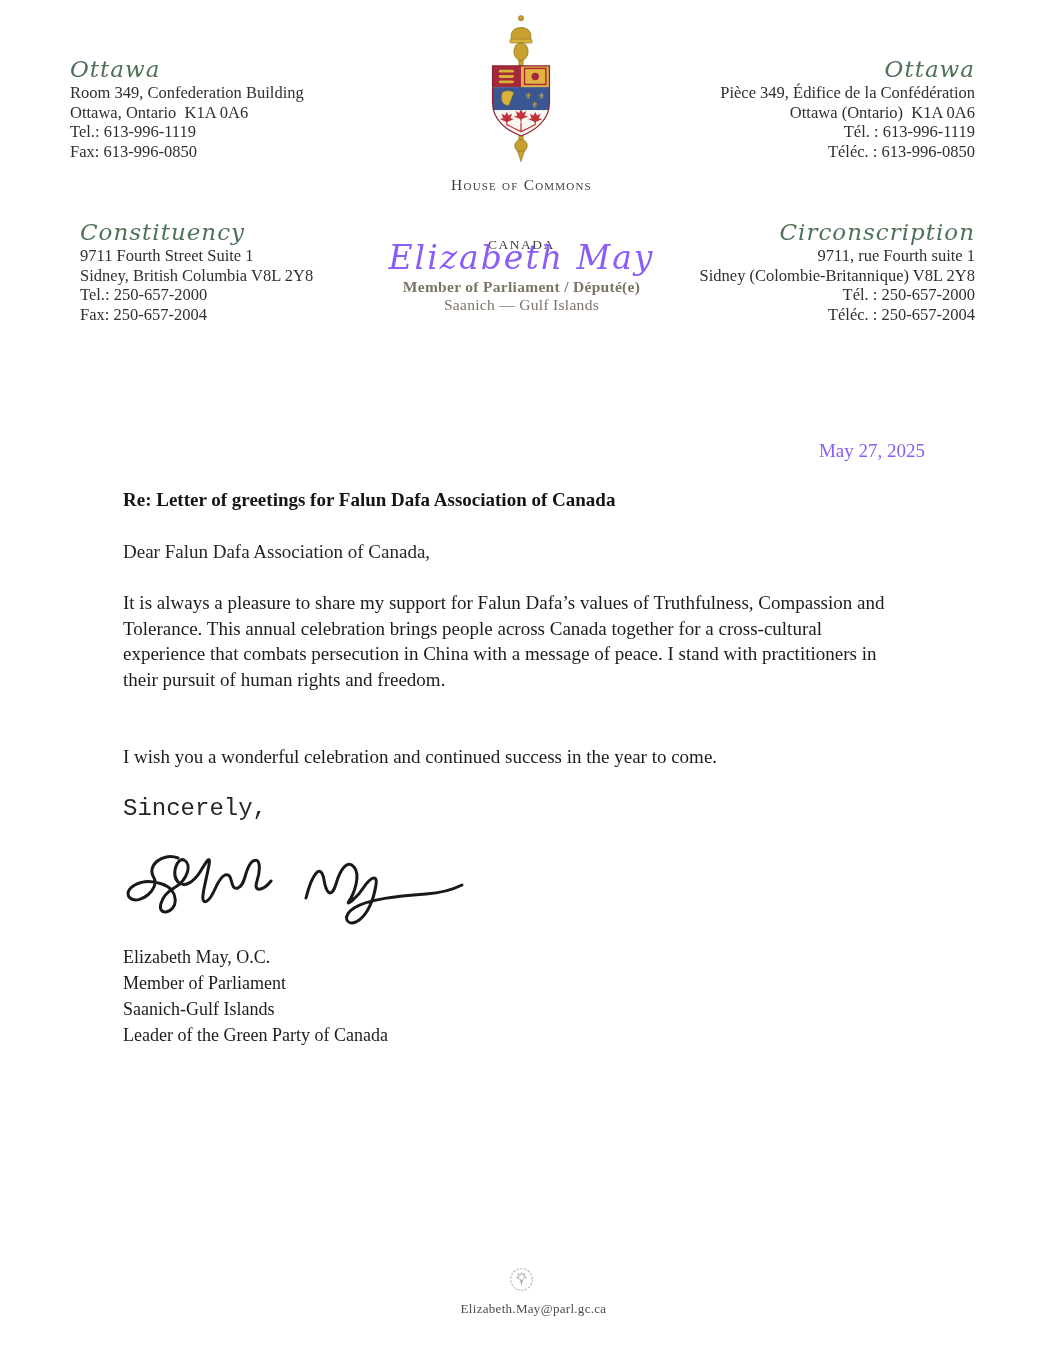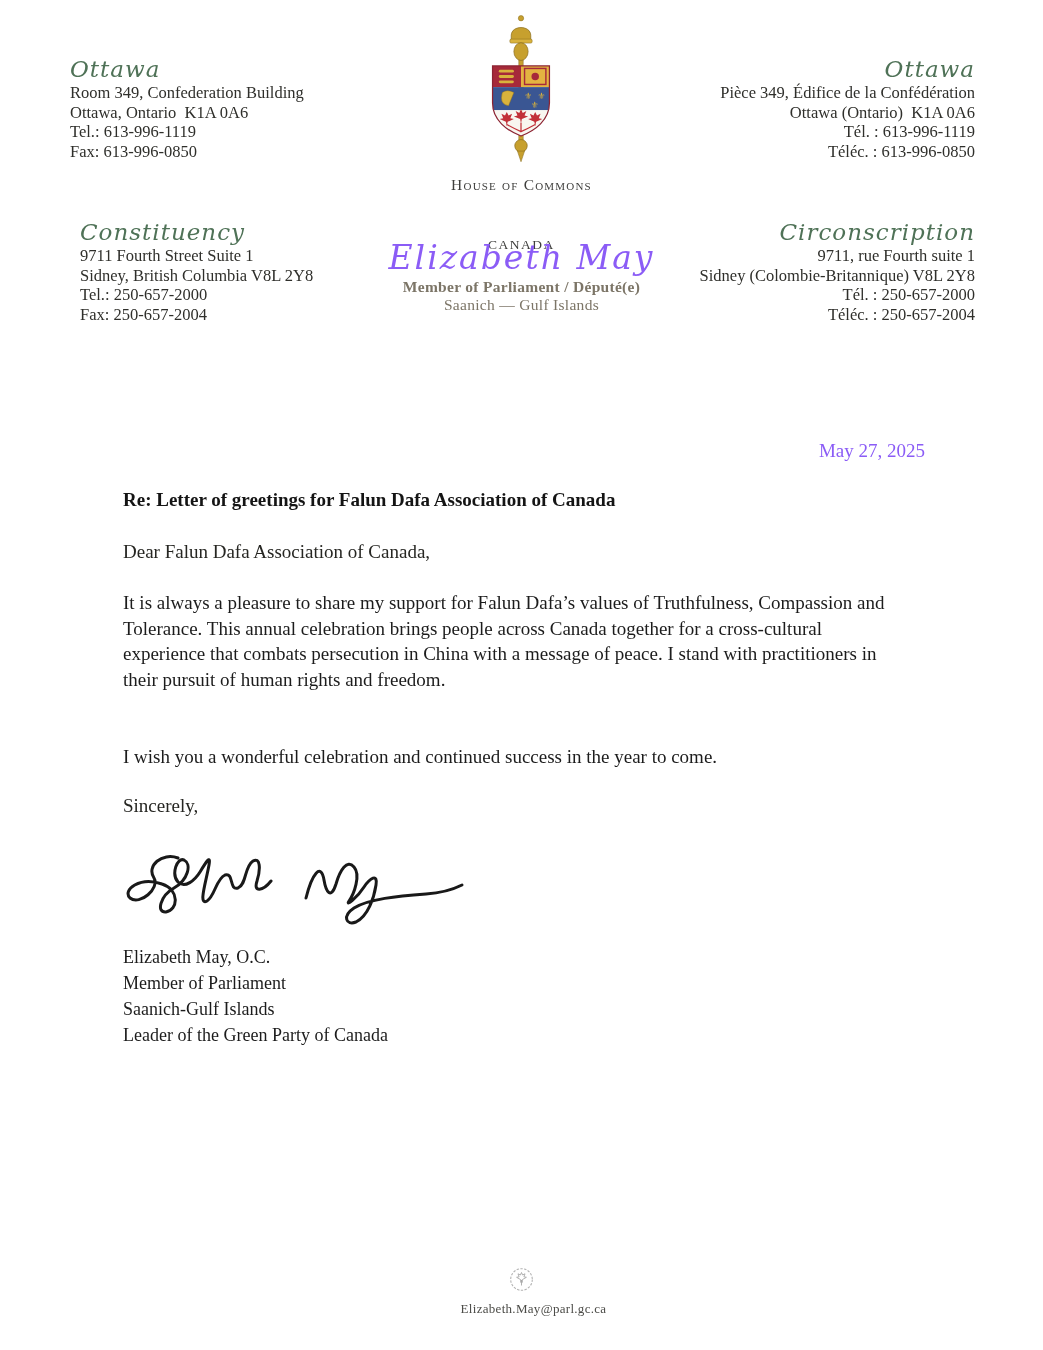--- a/index.html
+++ b/index.html
@@ -56,21 +56,21 @@
   .member-title  { top: 278px; font-weight: bold; }
   .member-riding { top: 296px; }
 
   
   .date { position: absolute; right: 118px; top: 440px; font-size: 19px; color: #8b5cf6; }
   .subject { position: absolute; left: 123px; top: 489px; width: 790px; font-size: 19px; font-weight: bold; color: #141414; }
   .salutation { position: absolute; left: 123px; top: 541px; font-size: 19px; }
   .para { position: absolute; left: 123px; width: 766px; font-size: 19px; line-height: 25.5px; color: #1c1c1c; }
   #para-1 { top: 590px; }
   #para-2 { top: 744px; }
-  .closing { position: absolute; left: 123px; top: 795px; font-size: 19px; }
+  .closing { position: absolute; left: 123px; top: 795px; font-size: 24px; font-family: Liberation Mono, monospace; }
   .signature { position: absolute; left: 116px; top: 832px; width: 352px; height: 102px; }
   .sig-block { position: absolute; left: 123px; top: 944px; font-size: 18px; line-height: 26px; color: #1c1c1c; }
 
   
   .footer-icon { position: absolute; left: 508px; top: 1266px; width: 27px; height: 27px; }
   .footer-email { position: absolute; left: 12px; top: 1301px; width: 100%; text-align: center; font-size: 13px; color: #4c4c48; letter-spacing: 0.3px; }
 </style>
 </head>
 <body>
 

